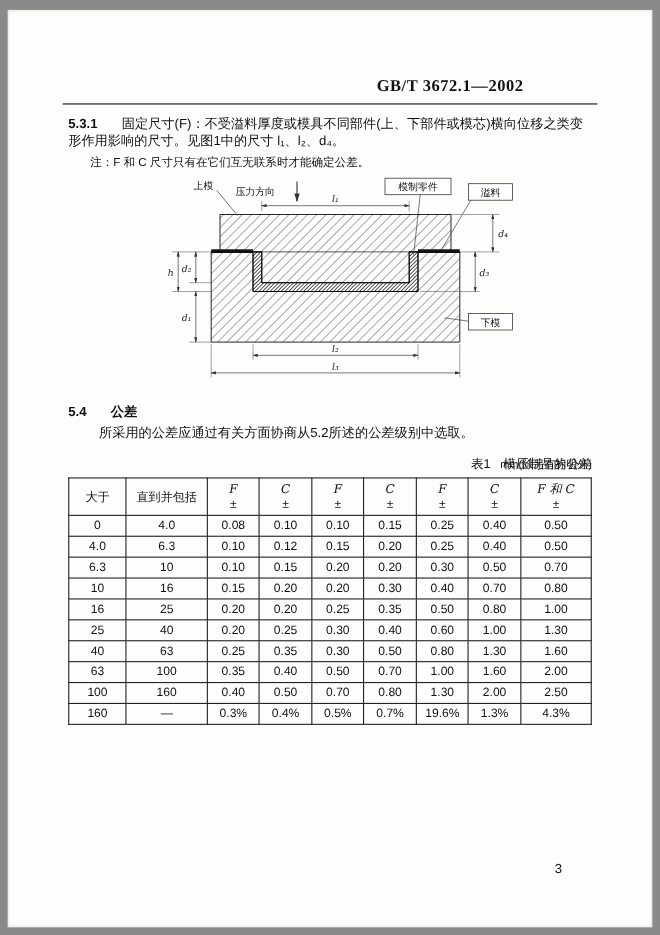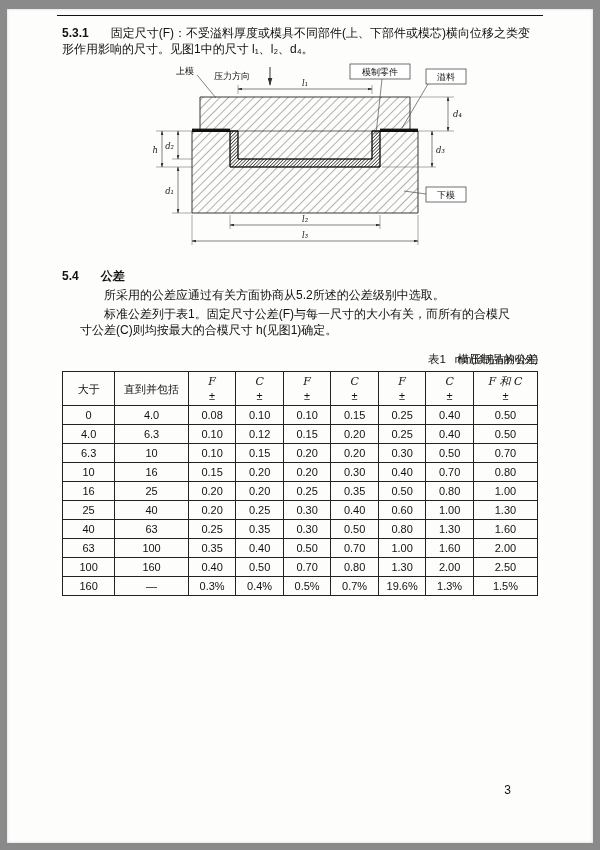--- a/index.html
+++ b/index.html
@@ -30,21 +30,21 @@
   .header-rule {
     margin:6px 50px 0 50px;
     border-top:1.7px solid #111;
     height:0;
   }
   .content { margin:9px 55px 0 55px; font-size:12px; line-height:16px; }
   p.clause { margin:3px 0; }
   .clause-num { font-weight:bold; margin-right:22px; }
   .clause-title { font-weight:bold; }
   p.note { font-size:10.5px; line-height:14px; margin:5px 0 4px 0; padding-left:20px; }
-  p.indent { text-indent:2em; margin:3px 18px; }
+  p.indent { text-indent:2em; margin:3px 4px; }
 
   .figure-block { text-align:center; margin:4px 0 2px 0; }
   .fig-caption { font-size:12px; margin-top:4px; }
   svg text.cjk { font-size:9px; fill:#111; font-family:"Liberation Sans","DejaVu Sans",sans-serif; }
   svg text.dim { font-size:8.5px; fill:#222; font-style:italic; font-family:"DejaVu Serif","Liberation Serif",serif; }
 
   .tbl-title-row {
     position:relative; margin:13px 0 4px 0;
     font-size:11.5px; text-align:right; height:16px;
   }
@@ -64,27 +64,29 @@
   table.tol tr.grp th { height:22px; }
   table.tol tr.sub th { height:34px; }
   .fvar { font-style:italic; font-family:"DejaVu Serif","Liberation Serif",serif; }
   .page-num { position:absolute; right:82px; bottom:46px; font-size:12px; }
 </style>
 </head>
 <body>
 
 <div class="page">
 
+  <div class="doc-header">GB/T 3672.1—2002</div>
   <div class="header-rule"></div>
 
   <div class="content">
 
     <p class="clause"><span class="clause-num">5.3.1</span><span>固定尺寸(F)：不受溢料厚度或模具不同部件(上、下部件或模芯)横向位移之类变形作用影响的尺寸。见图1中的尺寸 l₁、l₂、d₄。</span></p>
 
 
+    <p class="note">注：F 和 C 尺寸只有在它们互无联系时才能确定公差。</p>
 
     <div class="figure-block">
       <svg width="360" height="200" viewBox="0 0 360 200">
         <defs>
           <marker id="arr" viewBox="0 0 10 6" refX="9" refY="3" markerWidth="8" markerHeight="5" orient="auto-start-reverse">
             <path d="M0,0 L10,3 L0,6 Z" fill="#333"></path>
           </marker>
           <pattern id="h1" width="6" height="6" patternUnits="userSpaceOnUse" patternTransform="rotate(45)">
             <line x1="0" y1="0" x2="0" y2="6" stroke="#666" stroke-width="1"></line>
           </pattern>
@@ -155,21 +157,20 @@
 
         <rect x="306" y="126" width="40" height="15" fill="#fff" stroke="#333" stroke-width="0.7"></rect>
         <text class="cjk" x="326" y="137" text-anchor="middle">下模</text>
         <line x1="306" y1="133" x2="284" y2="130" stroke="#333" stroke-width="0.6"></line>
       </svg>
     </div>
 
     <p class="clause"><span class="clause-num">5.4</span><span class="clause-title">公差</span></p>
 
     <p class="indent">所采用的公差应通过有关方面协商从5.2所述的公差级别中选取。</p>
-    <p class="indent">标准公差列于表1。固定尺寸公差(F)与每一尺寸的大小有关，而所有的合模尺寸公差(C)则均按最大的合模尺寸 h(见图1)确定。</p>
 
     <div class="tbl-title-row">
       <span>表1　模压制品的公差</span>
       <span class="tbl-unit">mm(除另有标明外)</span>
     </div>
 
     <table class="tol">
       <colgroup>
         <col style="width:11%">
           <col style="width:15.5%">
@@ -317,21 +318,21 @@
           </tr>
           <tr>
             <td>160</td>
             <td>—</td>
             <td>0.3%</td>
             <td>0.4%</td>
             <td>0.5%</td>
             <td>0.7%</td>
             <td>19.6%</td>
             <td>1.3%</td>
-            <td>1.5%</td>
+            <td>4.3%</td>
           </tr>
         </tbody>
     </table>
 
   </div>
 
   <div class="page-num">3</div>
 </div>
 
 </body></html>

